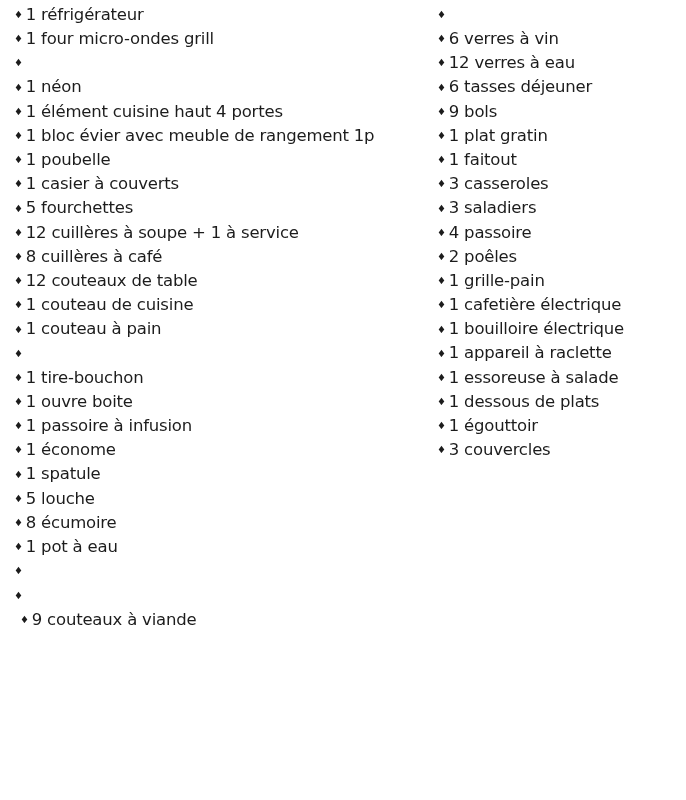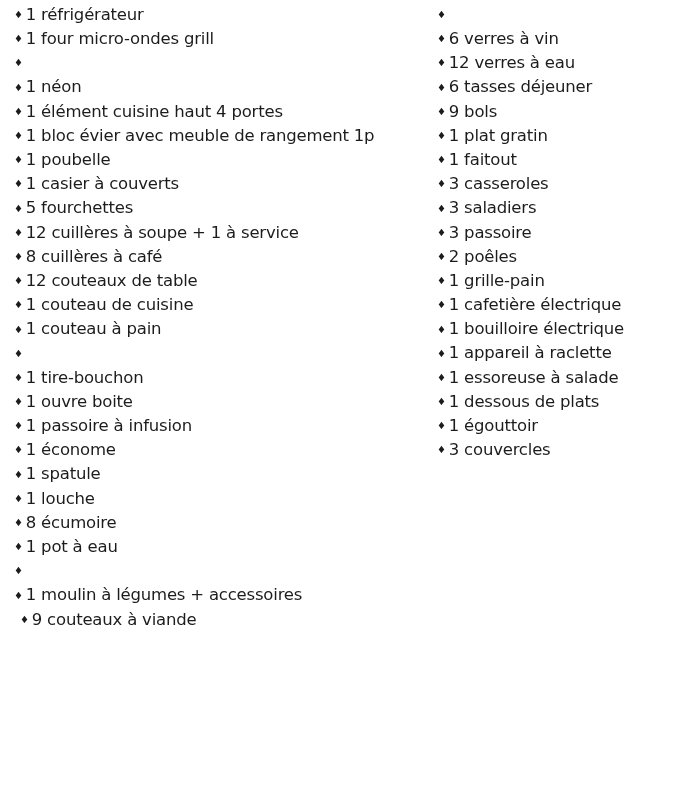--- a/index.html
+++ b/index.html
@@ -141,40 +141,39 @@
     <span class="item-text">1 économe</span>
   </div>
 
   <div class="row">
     <span class="bullet">♦</span>
     <span class="item-text">1 spatule</span>
   </div>
 
   <div class="row">
     <span class="bullet">♦</span>
-    <span class="item-text">1 louche</span>
+    <span class="item-text">5 louche</span>
   </div>
 
   <div class="row">
     <span class="bullet">♦</span>
     <span class="item-text">8 écumoire</span>
   </div>
 
   <div class="row">
     <span class="bullet">♦</span>
     <span class="item-text">1 pot à eau</span>
   </div>
 
   <div class="row">
     <span class="bullet">♦</span>
   </div>
 
   <div class="row">
     <span class="bullet">♦</span>
-    <span class="item-text">1 moulin à légumes + accessoires</span>
   </div>
 
   <div class="row indented">
     <span class="bullet">♦</span>
     <span class="item-text">9 couteaux à viande</span>
   </div>
 </div>
   <div class="column column-right">
   <div class="row">
     <span class="bullet">♦</span>
@@ -215,21 +214,21 @@
     <span class="item-text">3 casseroles</span>
   </div>
 
   <div class="row">
     <span class="bullet">♦</span>
     <span class="item-text">3 saladiers</span>
   </div>
 
   <div class="row">
     <span class="bullet">♦</span>
-    <span class="item-text">3 passoire</span>
+    <span class="item-text">4 passoire</span>
   </div>
 
   <div class="row">
     <span class="bullet">♦</span>
     <span class="item-text">2 poêles</span>
   </div>
 
   <div class="row">
     <span class="bullet">♦</span>
     <span class="item-text">1 grille-pain</span>

